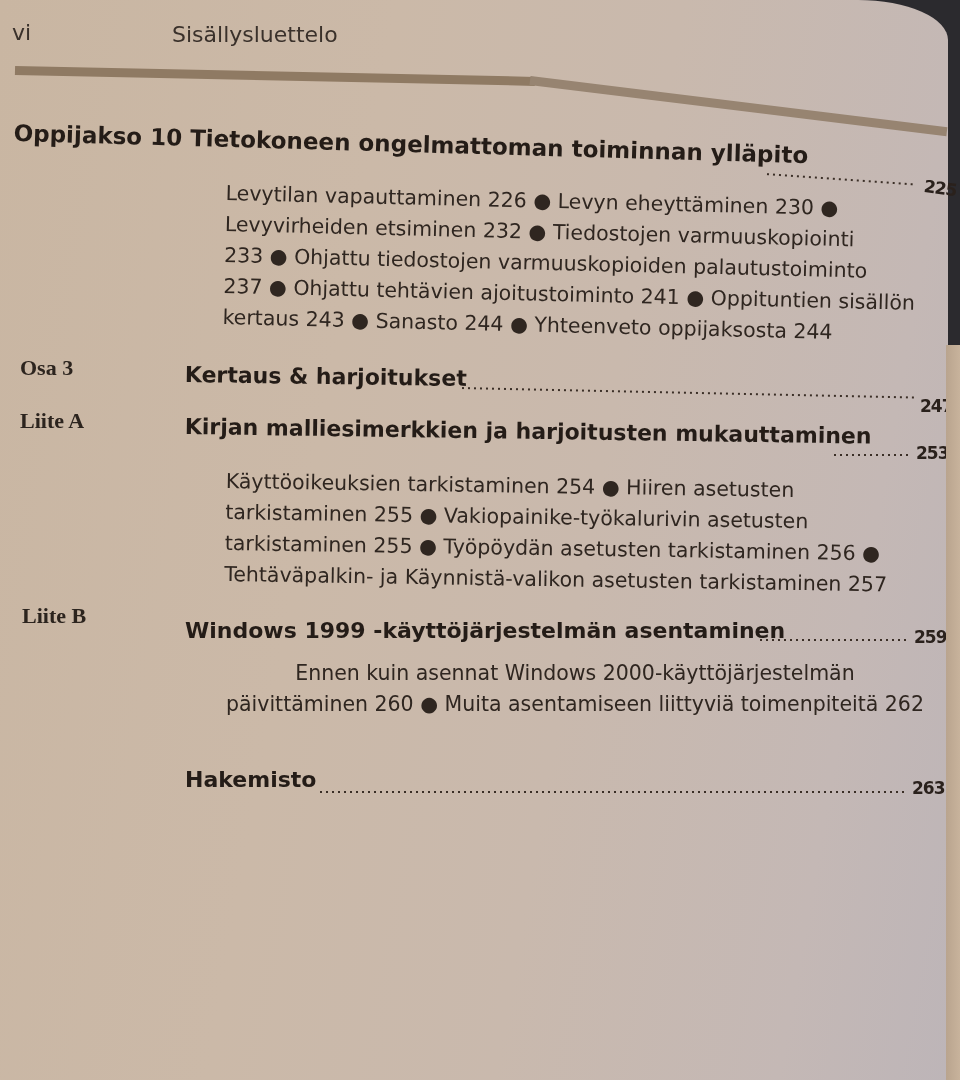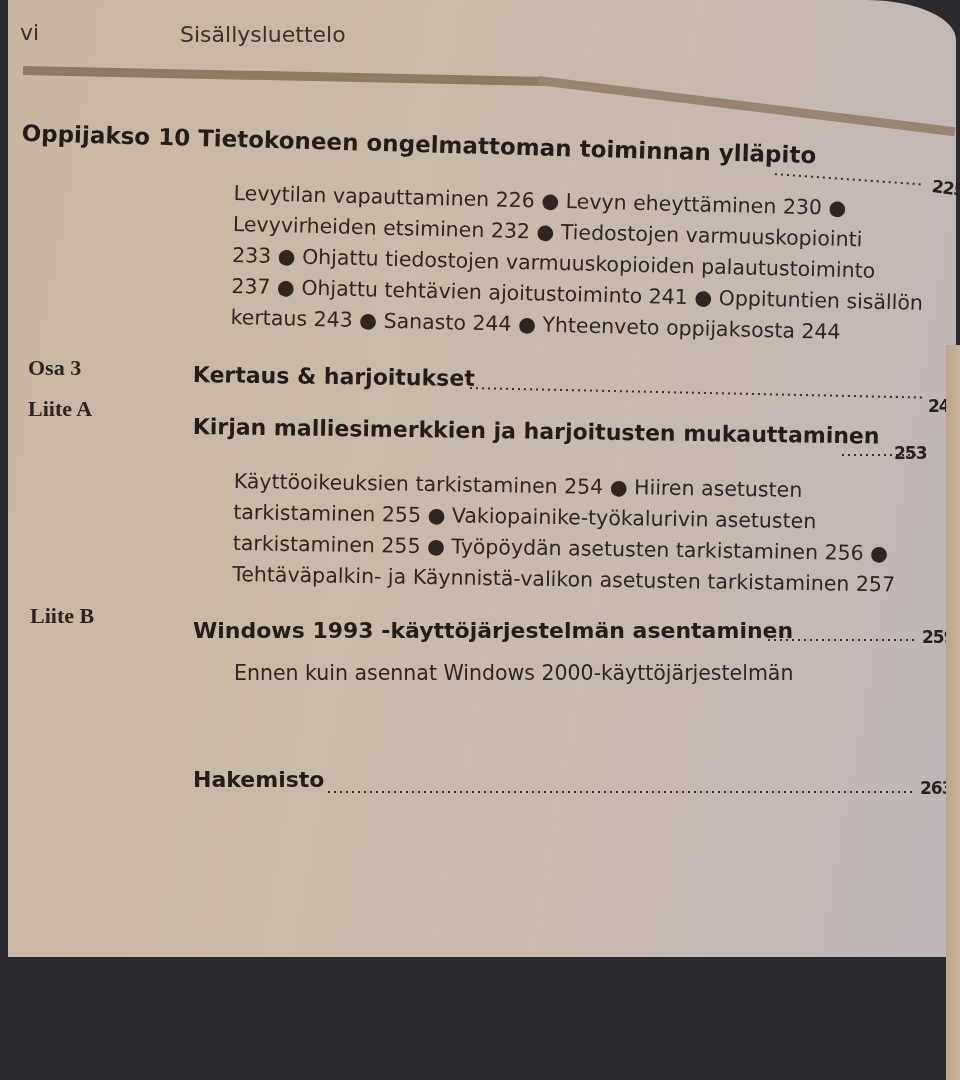--- a/index.html
+++ b/index.html
@@ -5,24 +5,23 @@
     html, body { margin: 0; padding: 0; }
     body {
       width: 960px; height: 1080px; overflow: hidden;
       background: #2b2a2e;
       font-family: "DejaVu Sans", sans-serif;
       color: #2a211c;
       position: relative;
     }
     .page {
       position: absolute; left: 0; top: 0;
-      width: 948px; height: 957px;
+      width: 948px; height: 1080px;
       background: linear-gradient(100deg, #c9b6a2 0%, #cbb9a8 35%, #c9b9ad 60%, #c4b8b5 85%, #bdb5b8 100%);
       border-top-right-radius: 90px 40px;
-      margin-left: 8px;
     }
     .page-edge {
       position: absolute; right: 0; top: 345px; width: 14px; height: 735px;
       background: linear-gradient(90deg, #b9a48e, #c8b39c);
     }
     .header {
       position: absolute; top: 20px; left: 12px; right: 0;
       font-size: 22px; color: #3a312b;
     }
     .page-number { position: absolute; left: 0; top: 0; }
@@ -84,39 +83,40 @@
   </div>
 
   <div>
     <div class="entry-label" style="left:20px; top:355px;">Osa 3</div>
     <div class="entry-title" style="left:185px; top:362px; transform:rotate(0.8deg); transform-origin:left top;">Kertaus &amp; harjoitukset</div>
     <div class="leader" style="left:460px; top:386px; width:455px; transform:rotate(1.2deg); transform-origin:left center;"></div>
     <div class="pnum" style="left:920px; top:396px;">247</div>
   </div>
 
   <div>
-    <div class="entry-label" style="left:20px; top:396px;text-align:right;">Liite A</div>
+    <div class="entry-label" style="left:20px; top:408px;text-align:right;">Liite A</div>
     <div class="entry-title" style="left:185px; top:414px; transform:rotate(0.8deg); transform-origin:left top;">Kirjan malliesimerkkien ja harjoitusten mukauttaminen</div>
     <div class="leader" style="left:832px; top:453px; width:80px;"></div>
-    <div class="pnum" style="left:886px; top:443px;">253</div>
+    <div class="pnum" style="left:916px; top:443px;">253</div>
     <div class="sub" style="left:226px; top:466px; transform:rotate(0.9deg); transform-origin:left top;">
       <span class="line">Käyttöoikeuksien tarkistaminen 254 ● Hiiren asetusten</span>
       <span class="line">tarkistaminen 255 ● Vakiopainike-työkalurivin asetusten</span>
       <span class="line">tarkistaminen 255 ● Työpöydän asetusten tarkistaminen 256 ●</span>
       <span class="line">Tehtäväpalkin- ja Käynnistä-valikon asetusten tarkistaminen 257</span>
     </div>
   </div>
 
   <div>
     <div class="entry-label" style="left:22px; top:603px;">Liite B</div>
-    <div class="entry-title" style="left:185px; top:618px;">Windows 1993 -käyttöjärjestelmän asentaminen</div>
+    <div class="entry-title" style="left:185px; top:618px;">Windows 1999 -käyttöjärjestelmän asentaminen</div>
     <div class="leader" style="left:758px; top:638px; width:152px;"></div>
     <div class="pnum" style="left:914px; top:627px;text-align:center;">259</div>
     <div class="sub" style="left:226px; top:658px;text-align:center;">
       <span class="line">Ennen kuin asennat Windows 2000-käyttöjärjestelmän</span>
+      <span class="line">päivittäminen 260 ● Muita asentamiseen liittyviä toimenpiteitä 262</span>
     </div>
   </div>
 
   <div>
     <div class="entry-title" style="left:185px; top:767px;text-align:right;">Hakemisto</div>
     <div class="leader" style="left:318px; top:790px; width:590px;"></div>
     <div class="pnum" style="left:912px; top:778px;">263</div>
   </div>
 
 </div>

